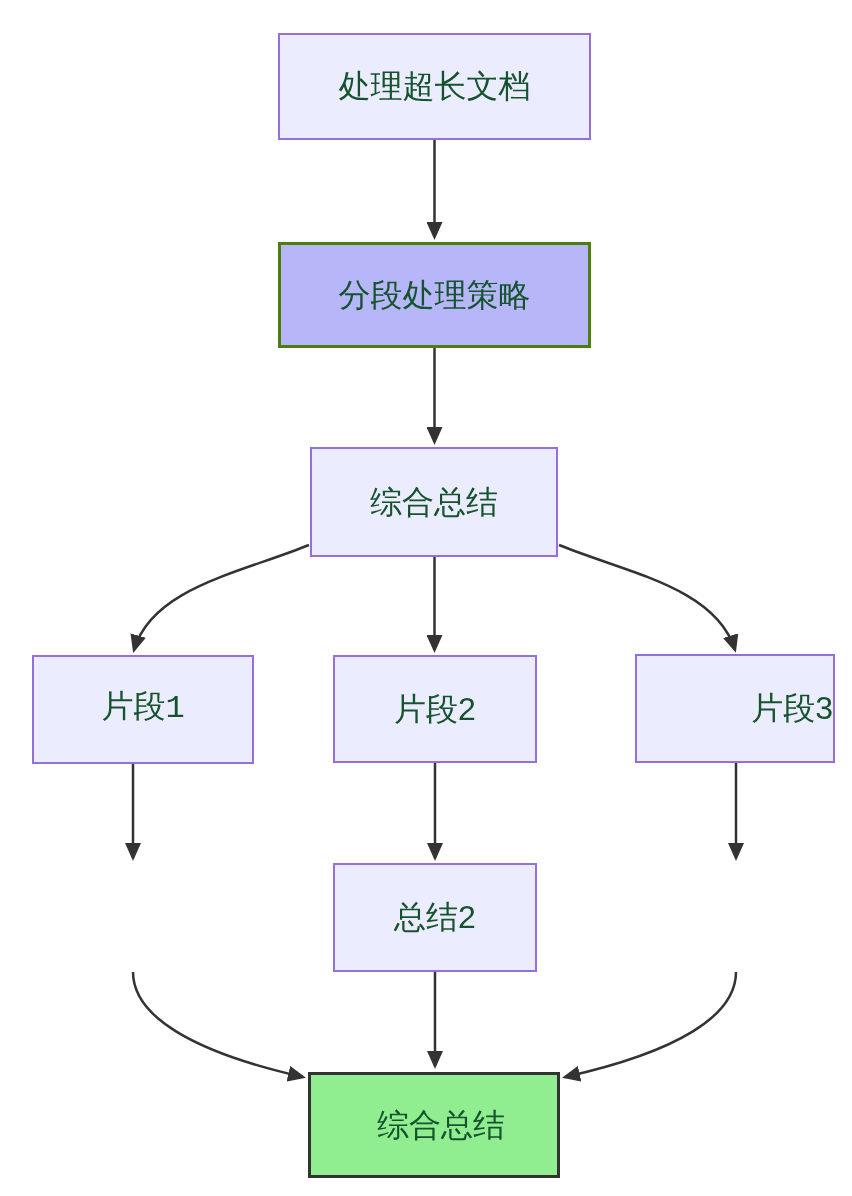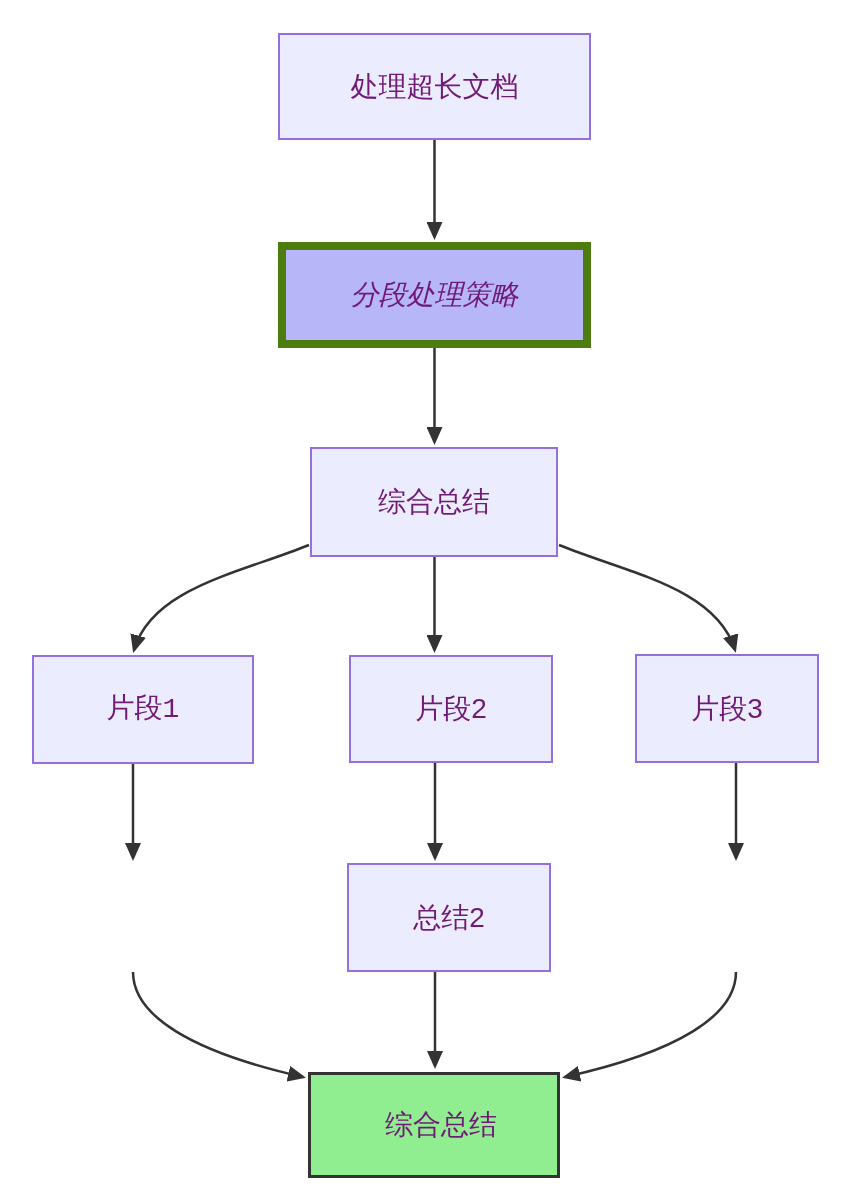--- a/index.html
+++ b/index.html
@@ -22,49 +22,48 @@
     width: 852px;
     height: 1196px;
     pointer-events: none;
   }
   .node {
     position: absolute;
     display: flex;
     align-items: center;
     justify-content: center;
     box-sizing: border-box;
-    color: #701a75;
-    font-size: 28px;
+    color: #14532d;
+    font-size: 32px;
     line-height: 1.2;
     text-align: center;
     white-space: nowrap;
     z-index: 2;
   }
   .node.light {
     background: #ECECFF;
     border: 2px solid #9370DB;
   }
   .node.strategy {
     background: #B6B6F8;
-    border: 8px solid #4d7c0f;
-    font-style: italic;
+    border: 3px solid #4d7c0f;
   }
   .node.final {
     background: #90EE90;
     border: 3px solid #333333;
   }
   
   .pos-process  { left: 278px; top: 33px;   width: 313px; height: 107px; }
   .pos-strategy { left: 278px; top: 242px;  width: 313px; height: 106px; }
   .pos-doc      { left: 310px; top: 447px;  width: 248px; height: 110px; }
   .pos-frag1    { left: 32px;  top: 655px;  width: 222px; height: 109px; font-family: Liberation Mono, monospace; }
-  .pos-frag2    { left: 333px; top: 655px;  width: 204px; height: 108px; margin-left: 16px; }
-  .pos-frag3    { left: 635px; top: 654px;  width: 184px; height: 109px; }
+  .pos-frag2    { left: 333px; top: 655px;  width: 204px; height: 108px; }
+  .pos-frag3    { left: 635px; top: 654px;  width: 200px; height: 109px; justify-content: flex-end; }
   .pos-sum1     { left: 32px;  top: 863px;  width: 203px; height: 109px; }
-  .pos-sum2     { left: 333px; top: 863px;  width: 204px; height: 109px; margin-left: 14px; }
+  .pos-sum2     { left: 333px; top: 863px;  width: 204px; height: 109px; }
   .pos-sum3     { left: 635px; top: 863px;  width: 204px; height: 109px; }
   .pos-final    { left: 308px; top: 1072px; width: 252px; height: 106px; padding-left: 14px; }
 </style>
 </head>
 <body>
 
 <div class="canvas">
 
   <svg class="edge-layer" width="852" height="1196" viewBox="0 0 852 1196" xmlns="http://www.w3.org/2000/svg">
     <defs>

